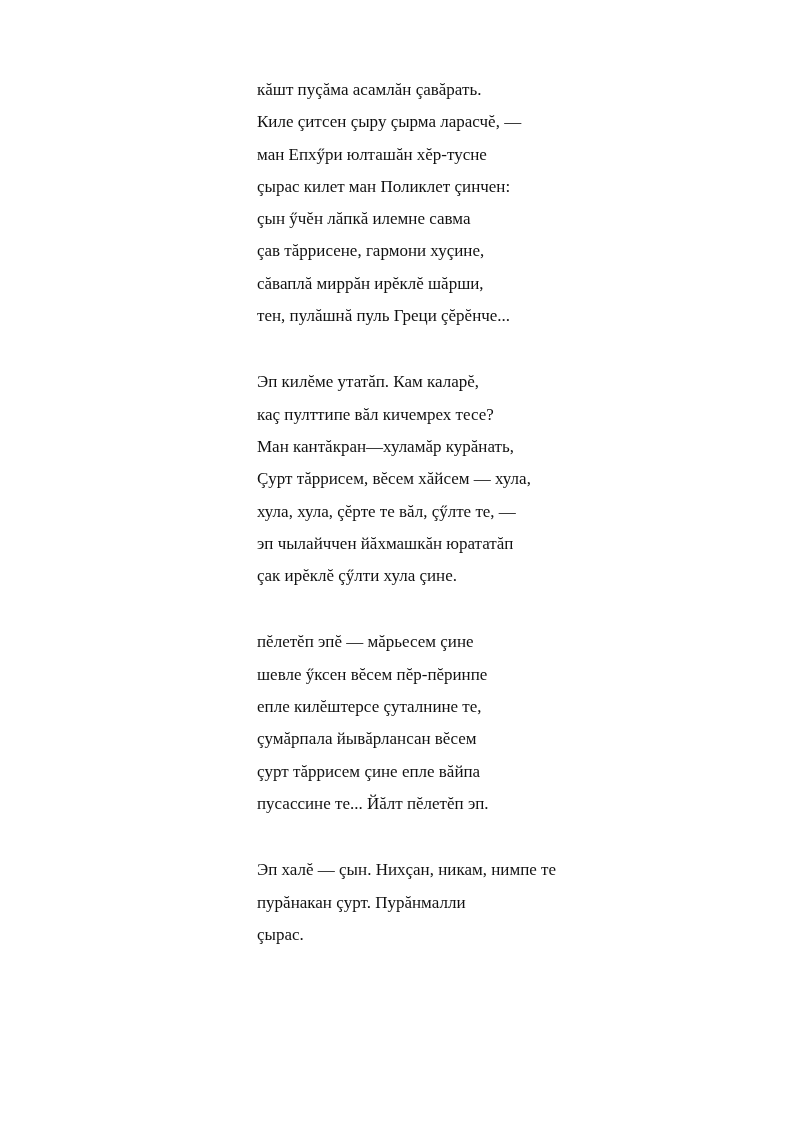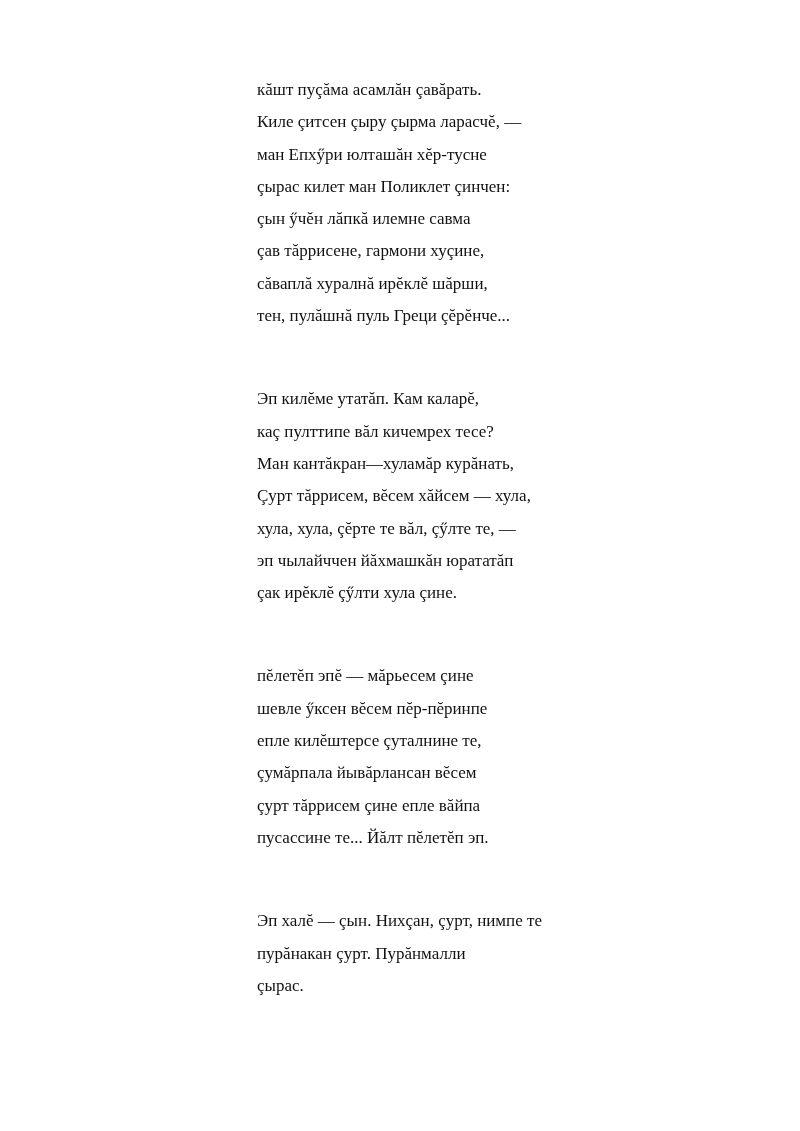--- a/index.html
+++ b/index.html
@@ -34,37 +34,37 @@
       margin: 0;
       padding: 0;
     }
     .line {
       display: block;
       height: 32.3px;
       line-height: 32.3px;
       white-space: nowrap;
     }
     .stanza + .stanza {
-      margin-top: 51px;
+      margin-top: 34px;
     }
   </style>
 </head>
 <body>
 
 <div class="page">
   <div class="poem">
 
     <div class="stanza">
       <span class="line">кăшт пуçăма асамлăн çавăрать.</span>
       <span class="line">Киле çитсен çыру çырма ларасчĕ, —</span>
       <span class="line">ман Епхӳри юлташăн хĕр-тусне</span>
       <span class="line">çырас килет ман Поликлет çинчен:</span>
       <span class="line">çын ӳчĕн лăпкă илемне савма</span>
       <span class="line">çав тăррисене, гармони хуçине,</span>
-      <span class="line">сăваплă хуралнă ирĕклĕ шăрши,</span>
+      <span class="line">сăваплă миррăн ирĕклĕ шăрши,</span>
       <span class="line">тен, пулăшнă пуль Греци çĕрĕнче...</span>
     </div>
 
     <div class="stanza">
       <span class="line">Эп килĕме утатăп. Кам каларĕ,</span>
       <span class="line">каç пулттипе вăл кичемрех тесе?</span>
       <span class="line">Ман кантăкран—хуламăр курăнать,</span>
       <span class="line">Çурт тăррисем, вĕсем хăйсем — хула,</span>
       <span class="line">хула, хула, çĕрте те вăл, çӳлте те, —</span>
       <span class="line">эп чылайччен йăхмашкăн юрататăп</span>
@@ -74,19 +74,19 @@
     <div class="stanza">
       <span class="line">пĕлетĕп эпĕ — мăрьесем çине</span>
       <span class="line">шевле ӳксен вĕсем пĕр-пĕринпе</span>
       <span class="line">епле килĕштерсе çуталнине те,</span>
       <span class="line">çумăрпала йывăрлансан вĕсем</span>
       <span class="line">çурт тăррисем çине епле вăйпа</span>
       <span class="line">пусассине те... Йăлт пĕлетĕп эп.</span>
     </div>
 
     <div class="stanza">
-      <span class="line">Эп халĕ — çын. Нихçан, çурт, нимпе те</span>
+      <span class="line">Эп халĕ — çын. Нихçан, никам, нимпе те</span>
       <span class="line">пурăнакан çурт. Пурăнмалли</span>
       <span class="line">çырас.</span>
     </div>
 
   </div>
 </div>
 
 </body></html>

